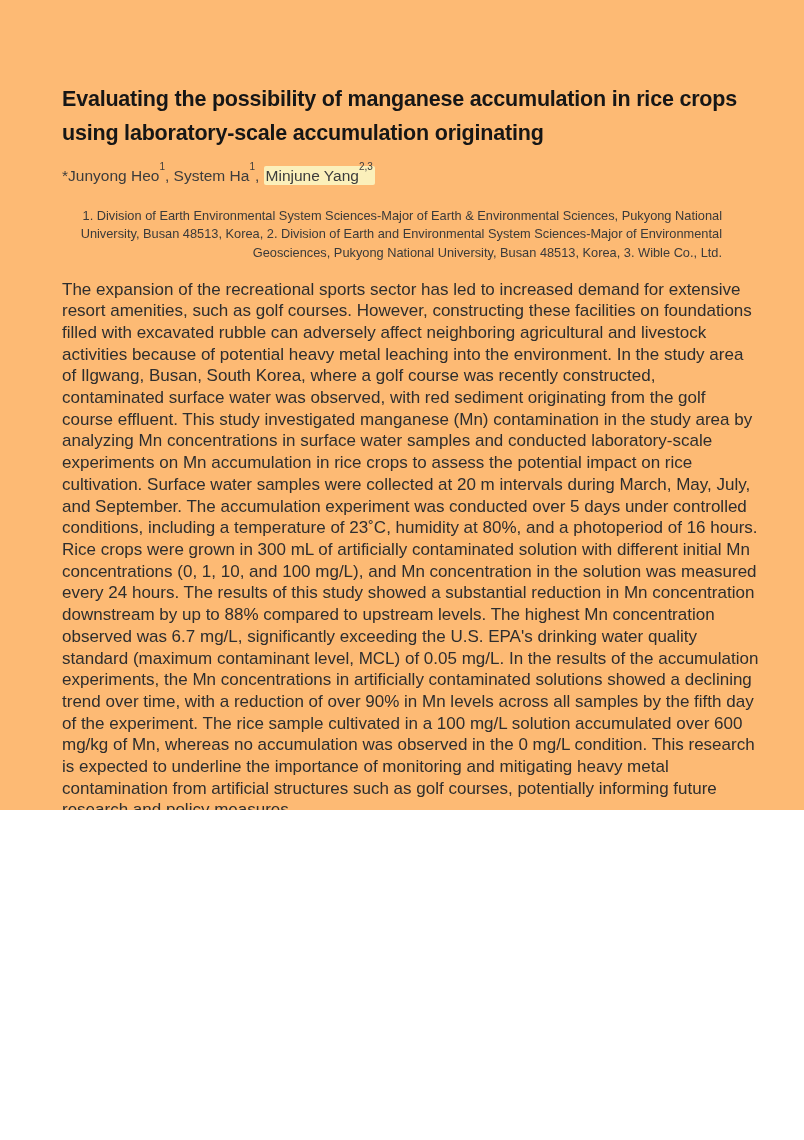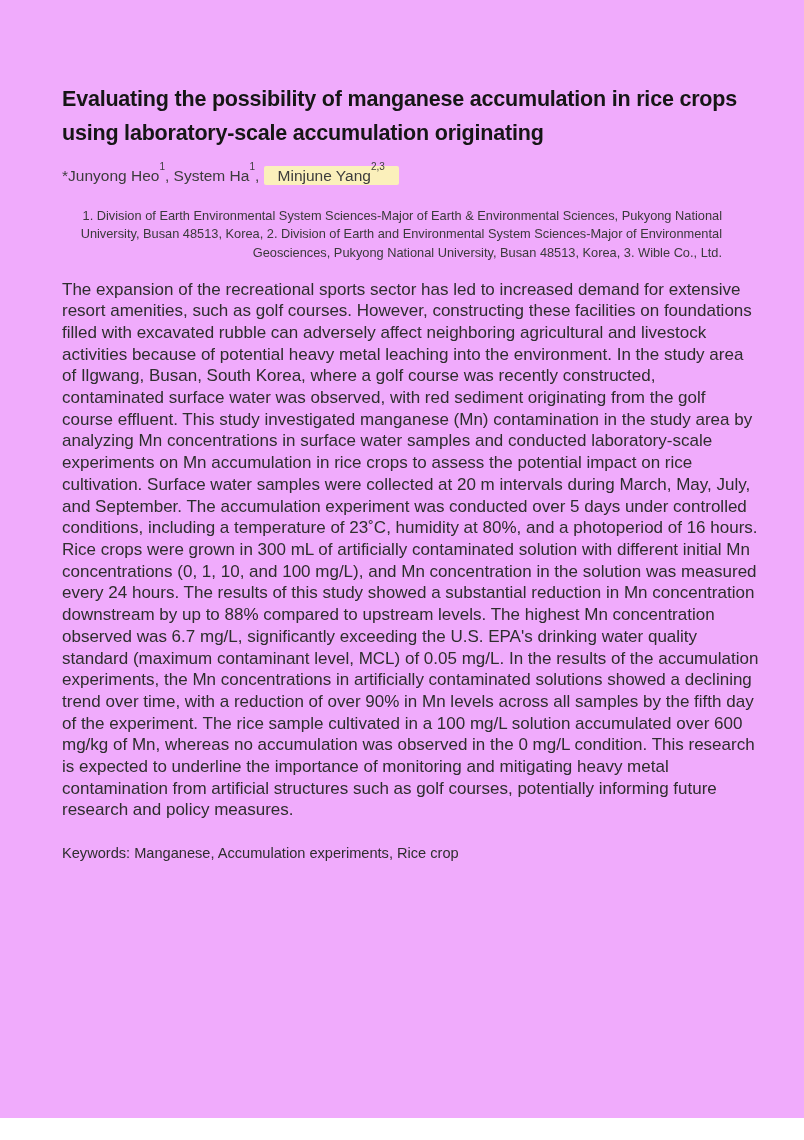--- a/index.html
+++ b/index.html
@@ -3,22 +3,22 @@
 <meta charset="utf-8">
 <style>
   html, body {
     margin: 0;
     padding: 0;
     background: #ffffff;
   }
   .page {
     position: relative;
     width: 804px;
-    height: 1118px;
-    background: #f0abfc;
+    height: 810px;
+    background: #fdba74;
     font-family: "Liberation Sans", sans-serif;
     overflow: hidden;
     box-sizing: border-box;
     padding: 68px 44px 0 62px;
   }
   .title {
     font-size: 21.5px;
     line-height: 34px;
     font-weight: 700;
     color: #161616;
@@ -32,21 +32,21 @@
     color: #3c3c3c;
   }
   .authors sup, .hl sup {
     font-size: 10px;
     position: relative;
     top: -0.45em;
     line-height: 0;
   }
   .hl {
     border-radius: 2px;
-    padding: 1px 14px;
+    padding: 1px 2px;
   }
   .affiliations {
     margin-top: 21px;
     width: 660px;
     font-size: 12.8px;
     line-height: 18.6px;
     color: #3a3a3a;
     text-align: right;
   }
   .abstract {

